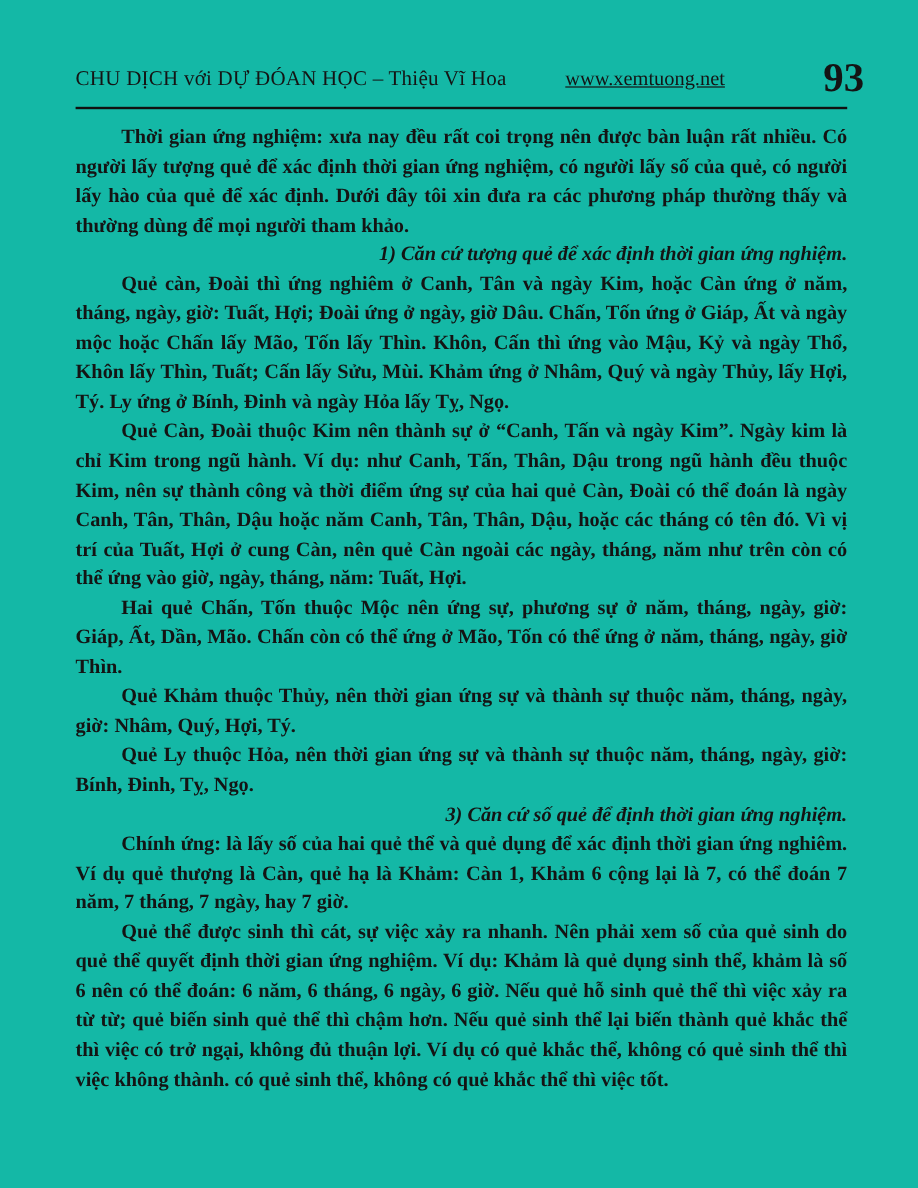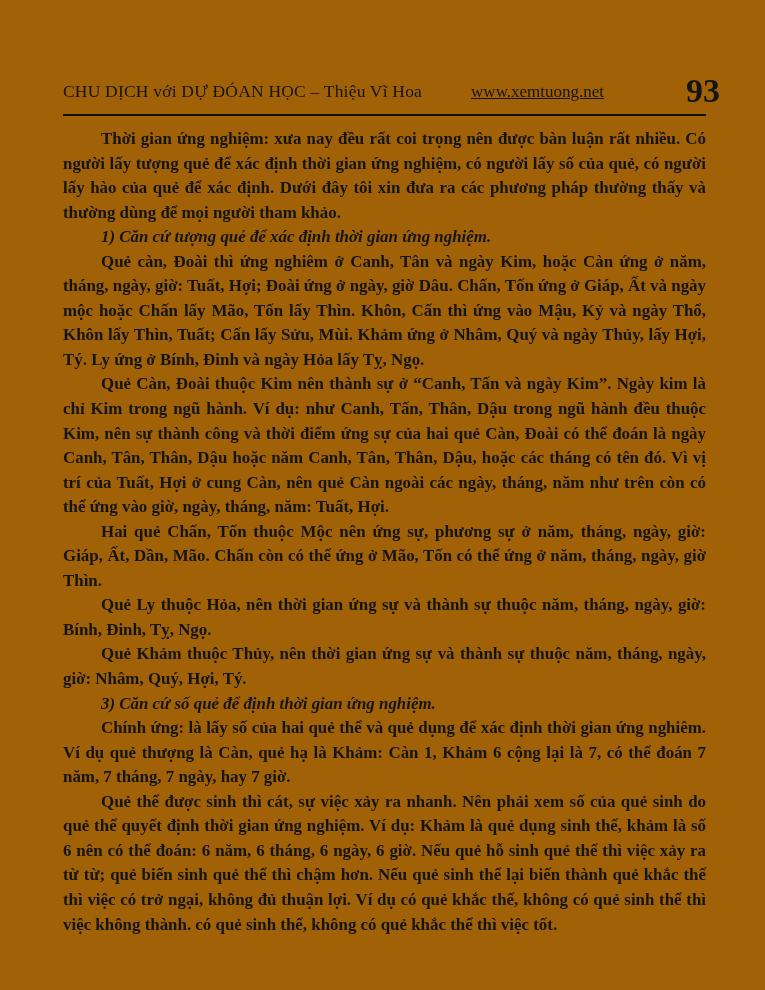--- a/index.html
+++ b/index.html
@@ -5,25 +5,25 @@
   html, body {
     margin: 0;
     padding: 0;
     background: #e8e8e8;
   }
   .page {
     position: relative;
     width: 765px;
     height: 990px;
     margin: 0 auto;
-    background: #a16207;
+    background: #14b8a6;
     color: #141414;
     font-family: "Liberation Serif", "DejaVu Serif", serif;
     box-sizing: border-box;
-    padding: 67px 59px 0 63px;
+    padding: 42px 59px 0 63px;
     overflow: hidden;
   }
   .header-row {
     display: flex;
     align-items: baseline;
     justify-content: space-between;
   }
   .book-title {
     font-size: 17.5px;
     white-space: nowrap;
@@ -55,38 +55,38 @@
   .para {
     margin: 0;
     font-size: 16.9px;
     line-height: 24.55px;
     text-align: justify;
     text-indent: 38px;
     font-weight: bold;
   }
   .para.heading-italic {
     font-style: italic;
-    text-align: left;
+    text-align: right;
   }
 </style>
 </head>
 <body>
 
 <div class="page">
   <div class="header-row">
     <span class="book-title">CHU DỊCH với DỰ ĐÓAN HỌC – Thiệu Vĩ Hoa</span>
     <span class="website-link">www.xemtuong.net</span>
     <span class="page-number">93</span>
   </div>
   <hr class="header-rule">
   <div class="document-body">
       <p class="para body">Thời gian ứng nghiệm: xưa nay đều rất coi trọng nên được bàn luận rất nhiều. Có người lấy tượng quẻ để xác định thời gian ứng nghiệm, có người lấy số của quẻ, có người lấy hào của quẻ để xác định. Dưới đây tôi xin đưa ra các phương pháp thường thấy và thường dùng để mọi người tham khảo.</p>
       <p class="para heading-italic">1) Căn cứ tượng quẻ để xác định thời gian ứng nghiệm.</p>
       <p class="para body">Quẻ càn, Đoài thì ứng nghiêm ở Canh, Tân và ngày Kim, hoặc Càn ứng ở năm, tháng, ngày, giờ: Tuất, Hợi; Đoài ứng ở ngày, giờ Dâu. Chấn, Tốn ứng ở Giáp, Ất và ngày mộc hoặc Chấn lấy Mão, Tốn lấy Thìn. Khôn, Cấn thì ứng vào Mậu, Kỷ và ngày Thổ, Khôn lấy Thìn, Tuất; Cấn lấy Sửu, Mùi. Khảm ứng ở Nhâm, Quý và ngày Thủy, lấy Hợi, Tý. Ly ứng ở Bính, Đinh và ngày Hỏa lấy Tỵ, Ngọ.</p>
       <p class="para body">Quẻ Càn, Đoài thuộc Kim nên thành sự ở “Canh, Tấn và ngày Kim”. Ngày kim là chỉ Kim trong ngũ hành. Ví dụ: như Canh, Tấn, Thân, Dậu trong ngũ hành đều thuộc Kim, nên sự thành công và thời điểm ứng sự của hai quẻ Càn, Đoài có thể đoán là ngày Canh, Tân, Thân, Dậu hoặc năm Canh, Tân, Thân, Dậu, hoặc các tháng có tên đó. Vì vị trí của Tuất, Hợi ở cung Càn, nên quẻ Càn ngoài các ngày, tháng, năm như trên còn có thể ứng vào giờ, ngày, tháng, năm: Tuất, Hợi.</p>
       <p class="para body">Hai quẻ Chấn, Tốn thuộc Mộc nên ứng sự, phương sự ở năm, tháng, ngày, giờ: Giáp, Ất, Dần, Mão. Chấn còn có thể ứng ở Mão, Tốn có thể ứng ở năm, tháng, ngày, giờ Thìn.</p>
+      <p class="para body">Quẻ Khảm thuộc Thủy, nên thời gian ứng sự và thành sự thuộc năm, tháng, ngày, giờ: Nhâm, Quý, Hợi, Tý.</p>
       <p class="para body">Quẻ Ly thuộc Hỏa, nên thời gian ứng sự và thành sự thuộc năm, tháng, ngày, giờ: Bính, Đinh, Tỵ, Ngọ.</p>
-      <p class="para body">Quẻ Khảm thuộc Thủy, nên thời gian ứng sự và thành sự thuộc năm, tháng, ngày, giờ: Nhâm, Quý, Hợi, Tý.</p>
       <p class="para heading-italic">3) Căn cứ số quẻ để định thời gian ứng nghiệm.</p>
       <p class="para body">Chính ứng: là lấy số của hai quẻ thể và quẻ dụng để xác định thời gian ứng nghiêm. Ví dụ quẻ thượng là Càn, quẻ hạ là Khảm: Càn 1, Khảm 6 cộng lại là 7, có thể đoán 7 năm, 7 tháng, 7 ngày, hay 7 giờ.</p>
       <p class="para body">Quẻ thể được sinh thì cát, sự việc xảy ra nhanh. Nên phải xem số của quẻ sinh do quẻ thể quyết định thời gian ứng nghiệm. Ví dụ: Khảm là quẻ dụng sinh thể, khảm là số 6 nên có thể đoán: 6 năm, 6 tháng, 6 ngày, 6 giờ. Nếu quẻ hỗ sinh quẻ thể thì việc xảy ra từ từ; quẻ biến sinh quẻ thể thì chậm hơn. Nếu quẻ sinh thể lại biến thành quẻ khắc thể thì việc có trở ngại, không đủ thuận lợi. Ví dụ có quẻ khắc thể, không có quẻ sinh thể thì việc không thành. có quẻ sinh thể, không có quẻ khắc thể thì việc tốt.</p>
     </div>
 </div>
 
 </body></html>

